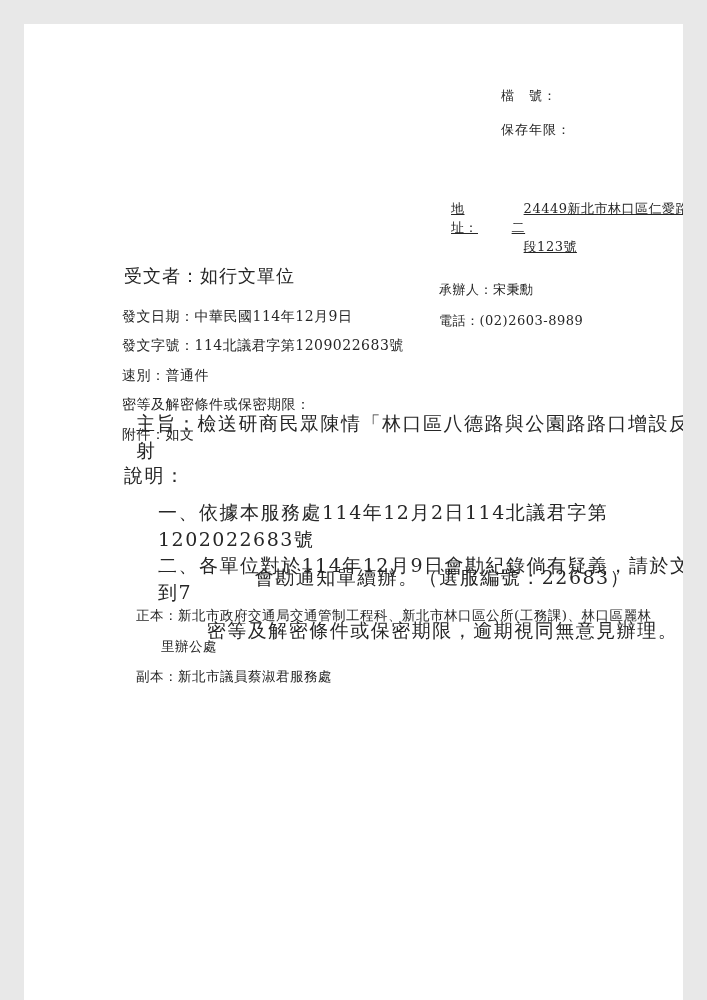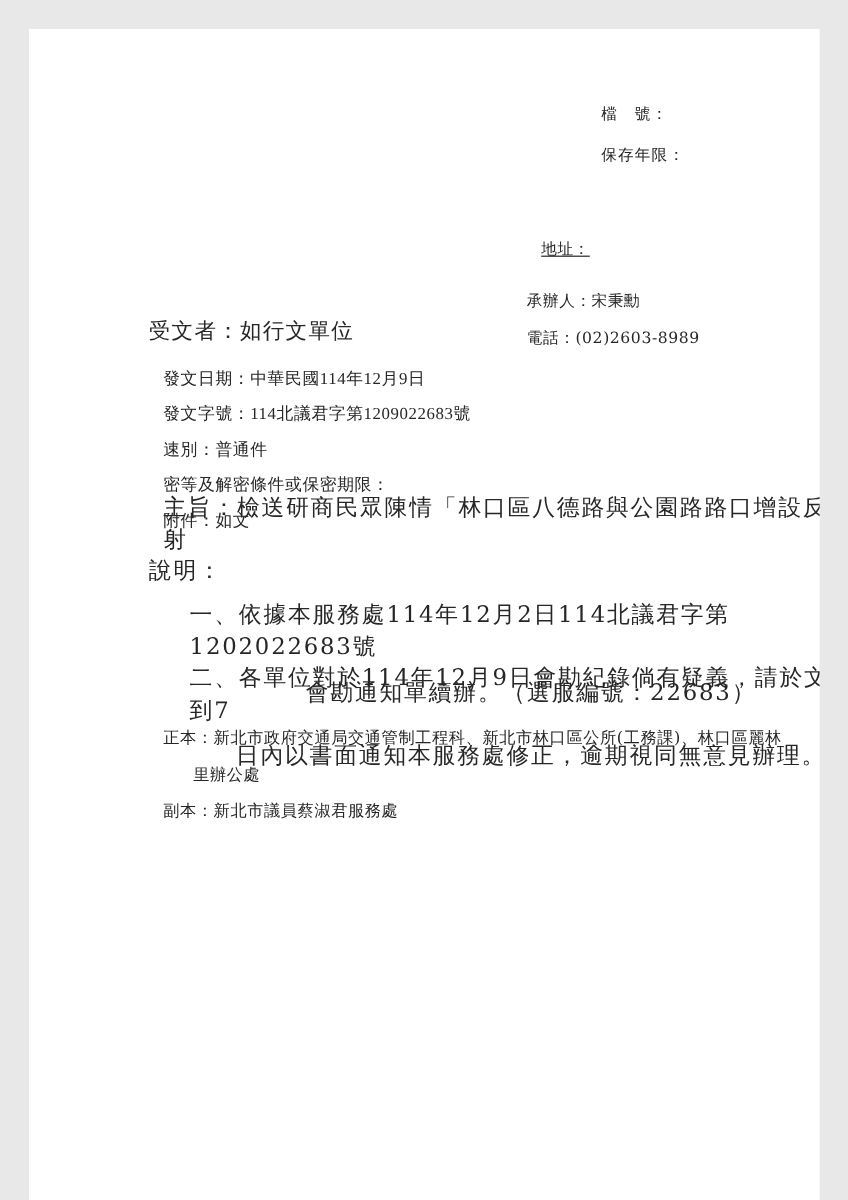--- a/index.html
+++ b/index.html
@@ -52,26 +52,25 @@
   .recipient-line {
     position: absolute;
     left: 88px;
     top: 228px;
     font-size: 18px;
     letter-spacing: 1px;
   }
   
   .meta-block {
     position: absolute;
-    left: 88px;
+    left: 74px;
     top: 260px;
     font-size: 14px;
     line-height: 17.4px;
     letter-spacing: 0.5px;
-    font-family: Liberation Serif, serif;
   }
   
   .subject-block {
     position: absolute;
     left: 88px;
     top: 362px;
     font-size: 19px;
     line-height: 27px;
     letter-spacing: 1.5px;
   }
@@ -121,20 +120,24 @@
 
   <div class="file-header">
     <div>檔　號：</div>
     <div>保存年限：</div>
   </div>
 
 
   <div class="contact-block">
     <div class="contact-address">
       <span>地址：</span>
+      <span class="addr-lines">
+        <span>24449新北市林口區仁愛路二</span><br>
+        <span>段123號</span>
+      </span>
     </div>
     <div>承辦人：宋秉勳</div>
     <div>電話：(02)2603-8989</div>
   </div>
 
   <div class="recipient-line">受文者：如行文單位</div>
 
   <div class="meta-block">
     <div>發文日期：中華民國114年12月9日</div>
     <div>發文字號：114北議君字第1209022683號</div>
@@ -149,21 +152,21 @@
 
   <div class="explain-label">說明：</div>
 
   <div class="explain-item item-1">
     <div>一、依據本服務處114年12月2日114北議君字第1202022683號</div>
     <div class="wrap-line">會勘通知單續辦。（選服編號：22683）</div>
   </div>
 
   <div class="explain-item item-2">
     <div>二、各單位對於114年12月9日會勘紀錄倘有疑義，請於文到7</div>
-    <div class="wrap-line">日內以書面通知本服務處修正，逾期視同無意見辦理。</div>
+    <div class="wrap-line">密等及解密條件或保密期限，逾期視同無意見辦理。</div>
   </div>
 
   <div class="copies-block">
     <div>正本：新北市政府交通局交通管制工程科、新北市林口區公所(工務課)、林口區麗林</div>
     <div class="wrap-line">里辦公處</div>
     <div>副本：新北市議員蔡淑君服務處</div>
   </div>
 
 
 </div>

